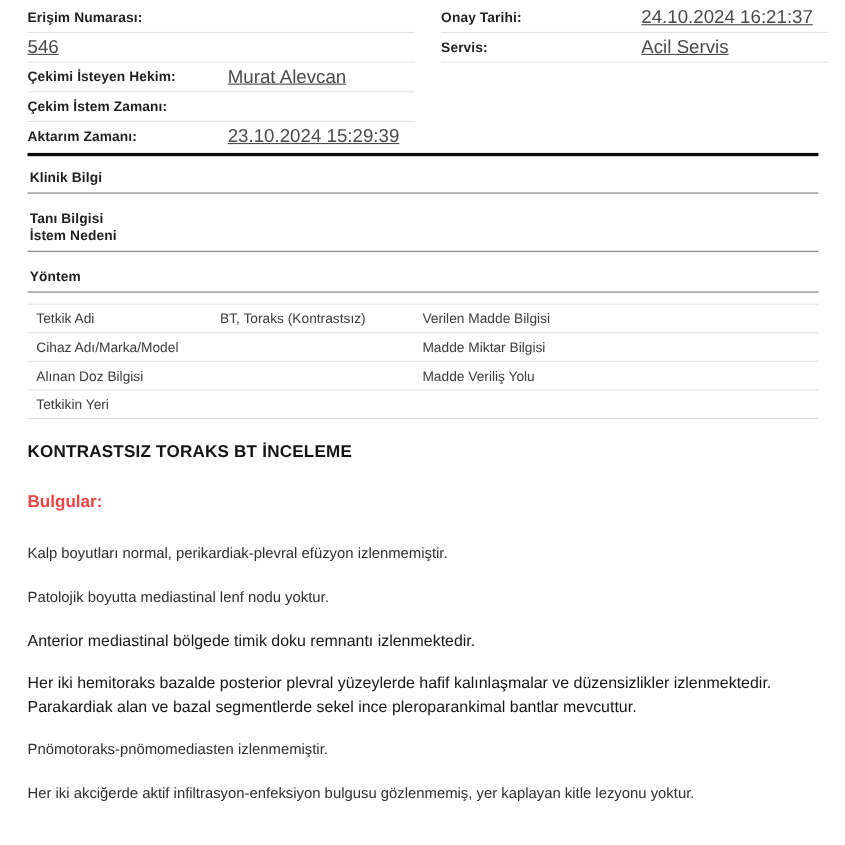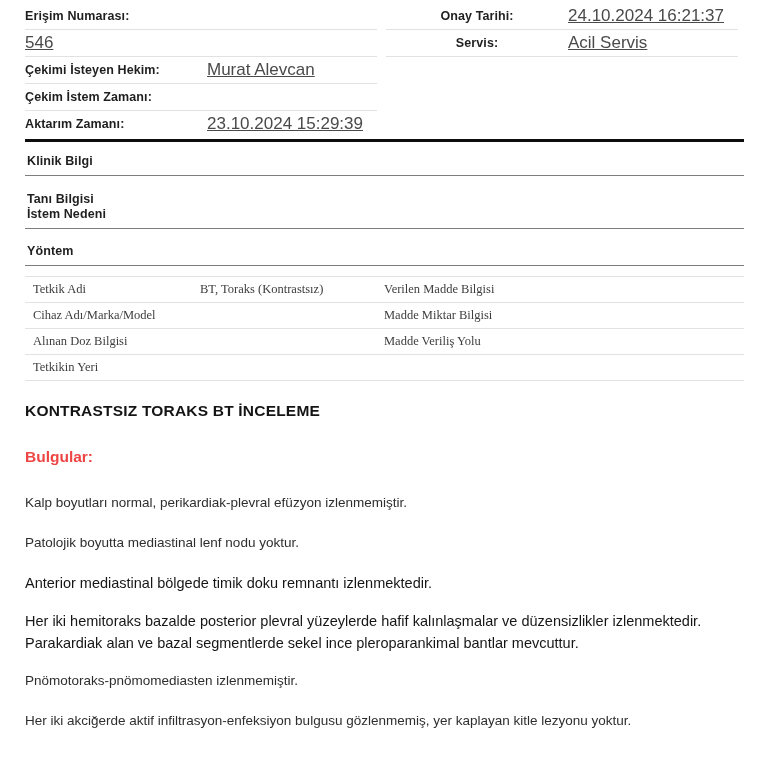--- a/index.html
+++ b/index.html
@@ -16,25 +16,25 @@
     background: #ffffff;
     overflow: hidden;
   }
   .content {
     padding: 3px 24px 0 25px;
   }
 
   
   .meta-grid {
     display: flex;
-    gap: 9px;
+    gap: 24px;
   }
   .meta-col { flex: 0 0 auto; }
   .meta-col.left  { width: 352px; }
-  .meta-col.right { width: 352px; text-align: center; }
+  .meta-col.right { width: 352px; }
   .meta-row {
     display: flex;
     align-items: center;
     height: 26px;
     border-bottom: 1px solid #e2e2e2;
   }
   .meta-row.no-border { border-bottom: none; }
   .meta-label {
     width: 182px;
     flex: 0 0 182px;
@@ -80,21 +80,20 @@
     grid-template-columns: 175px 184px 178px 1fr;
     align-items: center;
     height: 25px;
     border-bottom: 1px solid #e2e2e2;
   }
   .exam-cell {
     font-size: 12.5px;
     color: #3d3d3d;
     white-space: nowrap;
     overflow: hidden;
-    font-family: Liberation Serif, serif;
   }
   .exam-cell.c1 { padding-left: 8px; }
 
   
   .report { padding-top: 21px; }
   .report-title {
     font-size: 15.5px;
     font-weight: bold;
     color: #141414;
     margin: 0 0 28px 0;

